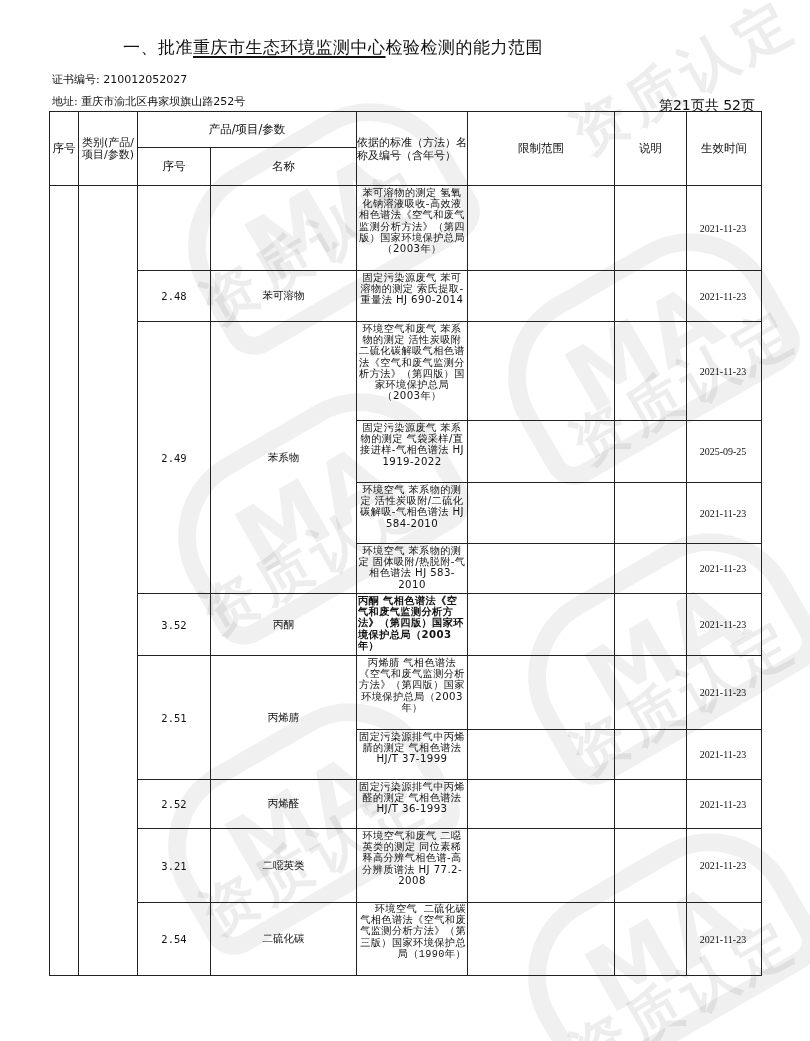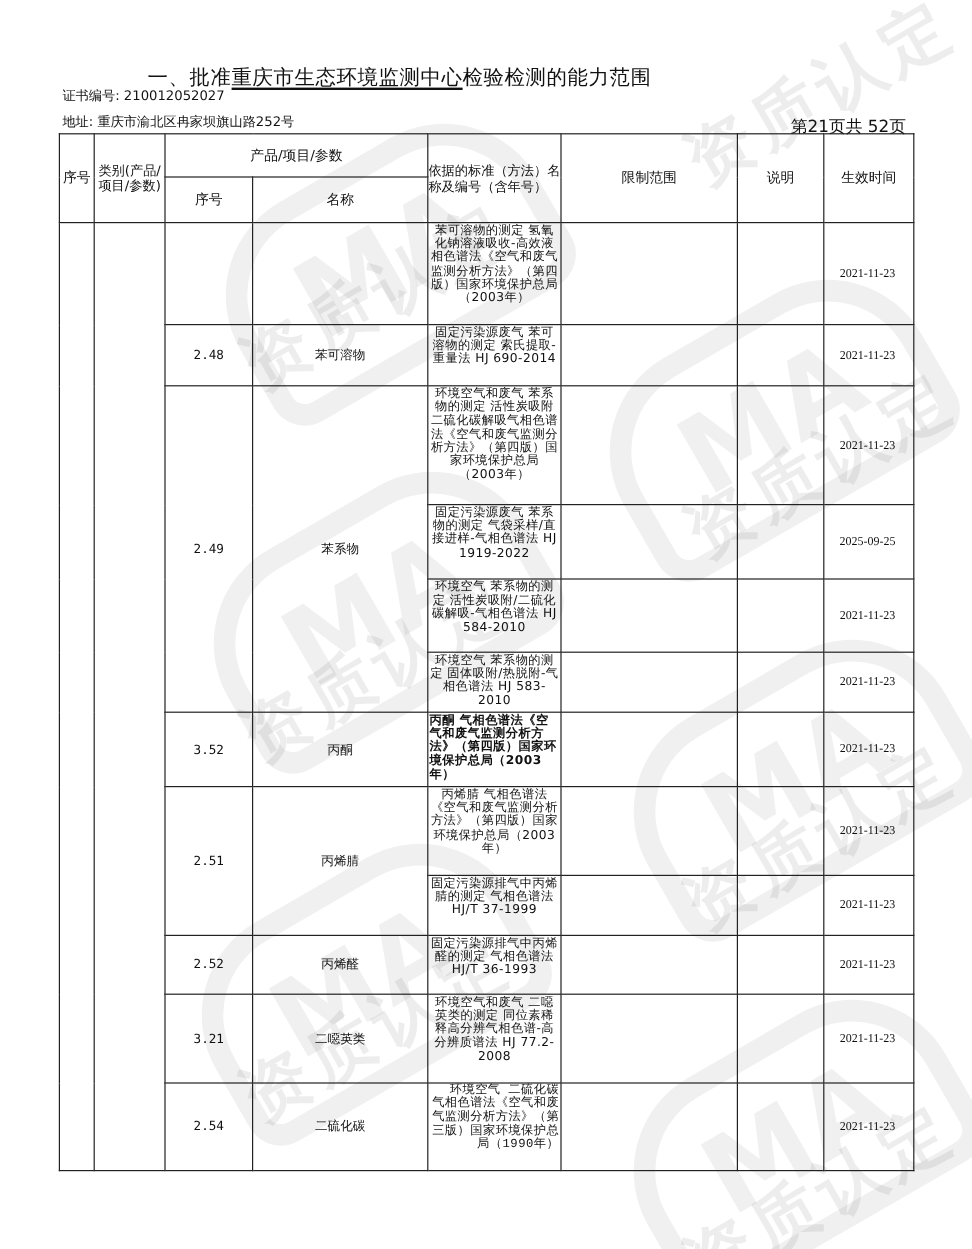--- a/index.html
+++ b/index.html
@@ -1,18 +1,18 @@
 <!DOCTYPE html>
 <html><head>
 <meta charset="utf-8">
 <style>
   html, body { margin: 0; padding: 0; background: #ffffff; }
   body { width: 810px; height: 1041px; position: relative; overflow: hidden;
          font-family: "DejaVu Sans", sans-serif; color: #111; }
-  .title { position: absolute; top: 53px; left: 0; width: 666px; text-align: center;
+  .title { position: absolute; top: 36px; left: 0; width: 666px; text-align: center;
            font-size: 17px; letter-spacing: 0.5px; }
   .title .ul { text-decoration: underline; text-decoration-thickness: 2px; text-underline-offset: 3px; }
   .meta { position: absolute; font-size: 11px; }
   .cert { top: 72px; left: 52px; }
   .addr { top: 94px; left: 52px; }
   .page { top: 97px; right: 55px; font-size: 14px; }
   table.grid { position: absolute; top: 111px; left: 49px; border-collapse: collapse;
                table-layout: fixed; width: 712px; font-size: 10.5px; }
   table.grid td, table.grid th { border: 1.5px solid #222; padding: 0; text-align: center;
                vertical-align: middle; font-weight: normal; overflow: hidden; }

